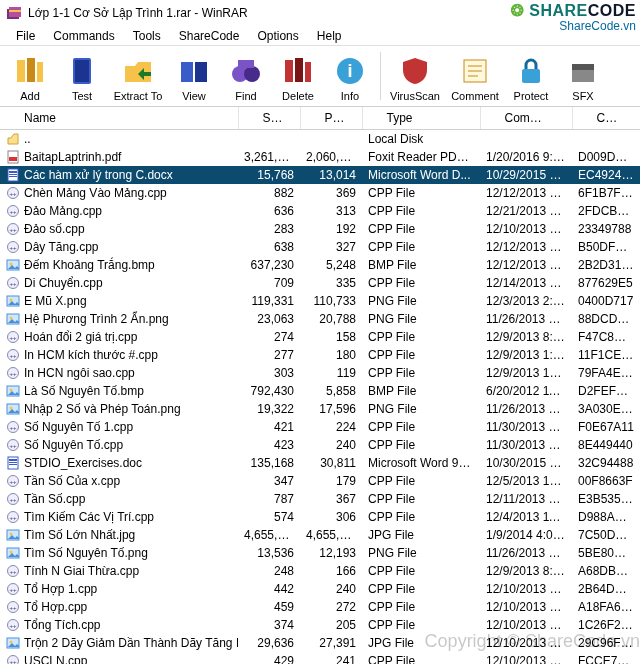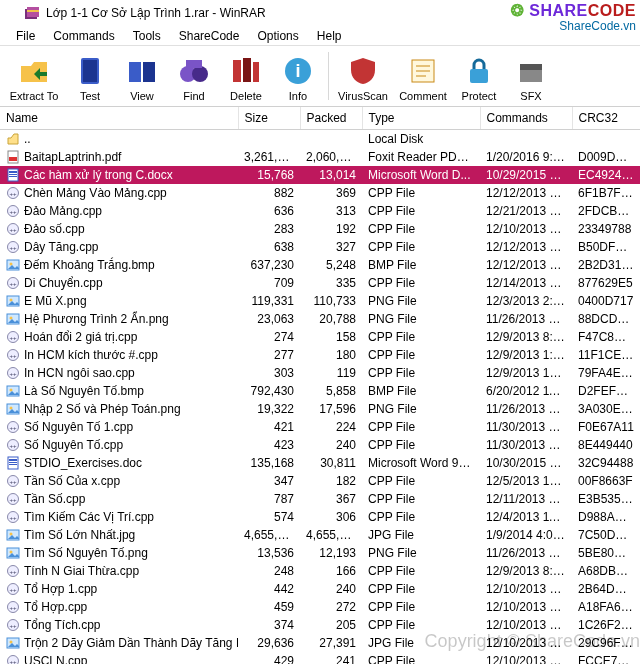--- a/index.html
+++ b/index.html
@@ -10,21 +10,21 @@
     background: #fff;
     color: #000;
     width: 640px; height: 664px;
     overflow: hidden;
     user-select: none;
     position: relative;
   }
   
   .titlebar {
     height: 26px; display: flex; align-items: center;
-    padding: 0 24px; gap: 6px;
+    padding: 0 6px; gap: 6px;
     background: #fff;
   }
   .titlebar .app-icon svg { display:block; }
   .titlebar .title { font-size: 12px; }
   
   .menubar {
     height: 20px; display: flex; align-items: center;
     padding: 0 8px; gap: 2px;
     border-bottom: 1px solid #e0e0e0;
   }
@@ -47,56 +47,56 @@
   
   .listwrap { height: calc(664px - 26px - 20px - 58px); overflow: hidden; }
   table.files {
     width: 100%; border-collapse: collapse; table-layout: fixed;
     font-size: 12px;
   }
   table.files th {
     text-align: left; font-weight: normal;
     background: #fff; border-right: 1px solid #e4e4e4;
     border-bottom: 1px solid #d0d0d0;
-    padding: 4px 6px; height: 22px;
+    padding: 4px 24px; height: 22px;
     white-space: nowrap; overflow: hidden; text-overflow: ellipsis;
   }
   table.files th:first-child { border-left: none; }
   col.c-name { width: 238px; }
   col.c-size { width: 62px; }
   col.c-packed { width: 62px; }
   col.c-type { width: 118px; }
   col.c-mod { width: 92px; }
   col.c-crc { width: 68px; }
   table.files td {
     padding: 1px 6px; height: 18px;
     white-space: nowrap; overflow: hidden; text-overflow: ellipsis;
     vertical-align: middle;
   }
   table.files td.num { text-align: right; }
-  tr.sel td { background: #be185d; color: #fff; }
+  tr.sel td { background: #0c4a6e; color: #fff; }
   .fname { display:flex; align-items:center; gap:4px; }
   .ficon { width:14px; height:14px; flex:0 0 14px; display:inline-block; }
   .ficon svg { display:block; }
   
   .watermark {
     position: absolute; left:0; right:0; bottom: 12px;
     text-align: right; font-size: 18px;
     color: rgba(0,0,0,0.22); pointer-events: none;
     font-weight: 400;
   }
   
   .brand {
     position:absolute; top:2px; right:4px;
     text-align:right; pointer-events:none;
     line-height: 1.1;
   }
   .brand .l1 { font-size:16px; font-weight:700; letter-spacing:0.5px;}
-  .brand .l1 .g { color:#6d28d9; }
-  .brand .l1 .k { color:#b91c1c; }
+  .brand .l1 .g { color:#0f766e; }
+  .brand .l1 .k { color:#0f172a; }
   .brand .l2 { font-size:12px; color:#0369a1; }
 </style>
 </head>
 <body>
 
 <div class="titlebar">
   <span class="app-icon">
     <svg width="16" height="16" viewBox="0 0 16 16">
       <rect x="1" y="4" width="12" height="10" fill="#7a2f7a"></rect>
       <rect x="3" y="2" width="12" height="10" fill="#b44fa0"></rect>
@@ -114,33 +114,41 @@
 <div class="menubar" id="menubar">
     <span class="item">File</span>
     <span class="item">Commands</span>
     <span class="item">Tools</span>
     <span class="item">ShareCode</span>
     <span class="item">Options</span>
     <span class="item">Help</span>
   </div>
 
 <div class="toolbar" id="toolbar">
+    <div class="tbtn">
+      <span class="ticon"><svg width="34" height="34" viewBox="0 0 34 34">
+          <rect x="4" y="6" width="8" height="22" fill="#f6c24a"></rect>
+          <rect x="14" y="4" width="8" height="24" fill="#c98a17"></rect>
+          <rect x="24" y="8" width="6" height="20" fill="#f6c24a"></rect>
+        </svg></span>
+      <span class="tlabel">Add</span>
+    </div>
+    <div class="tbtn">
+      <span class="ticon"><svg width="34" height="34" viewBox="0 0 34 34">
+          <rect x="8" y="4" width="18" height="26" rx="2" fill="#3a5cc8"></rect>
+          <rect x="10" y="6" width="14" height="22" fill="#1b3490"></rect>
+        </svg></span>
+      <span class="tlabel">Test</span>
+    </div>
     <div class="tbtn wide">
       <span class="ticon"><svg width="34" height="34" viewBox="0 0 34 34">
           <path d="M4 12h10l3-4h13v20H4z" fill="#f6c24a"></path>
           <path d="M17 20l6-6v4h7v4h-7v4z" fill="#1b7a2a"></path>
         </svg></span>
       <span class="tlabel">Extract To</span>
-    </div>
-    <div class="tbtn">
-      <span class="ticon"><svg width="34" height="34" viewBox="0 0 34 34">
-          <rect x="8" y="4" width="18" height="26" rx="2" fill="#3a5cc8"></rect>
-          <rect x="10" y="6" width="14" height="22" fill="#1b3490"></rect>
-        </svg></span>
-      <span class="tlabel">Test</span>
     </div>
     <div class="tbtn">
       <span class="ticon"><svg width="34" height="34" viewBox="0 0 34 34">
           <path d="M4 8h12v20H4z" fill="#3a5cc8"></path>
           <path d="M18 8h12v20H18z" fill="#1b3490"></path>
         </svg></span>
       <span class="tlabel">View</span>
     </div>
     <div class="tbtn">
       <span class="ticon"><svg width="34" height="34" viewBox="0 0 34 34">
@@ -574,21 +582,21 @@
               <span class="ficon">
                 <svg width="14" height="14" viewBox="0 0 14 14">
                   <circle cx="7" cy="7" r="5.5" fill="#eef" stroke="#88a"></circle>
                   <text x="7" y="9.5" text-anchor="middle" font-size="6" fill="#446">++</text>
                 </svg>
               </span>
               <span>Tần Số Của x.cpp</span>
             </span>
           </td>
           <td class="num">347</td>
-          <td class="num">182</td>
+          <td class="num">179</td>
           <td>CPP File</td>
           <td>12/5/2013 12:2...</td>
           <td>00F8663F</td>
         </tr>
         <tr>
           <td>
             <span class="fname">
               <span class="ficon">
                 <svg width="14" height="14" viewBox="0 0 14 14">
                   <circle cx="7" cy="7" r="5.5" fill="#eef" stroke="#88a"></circle>

